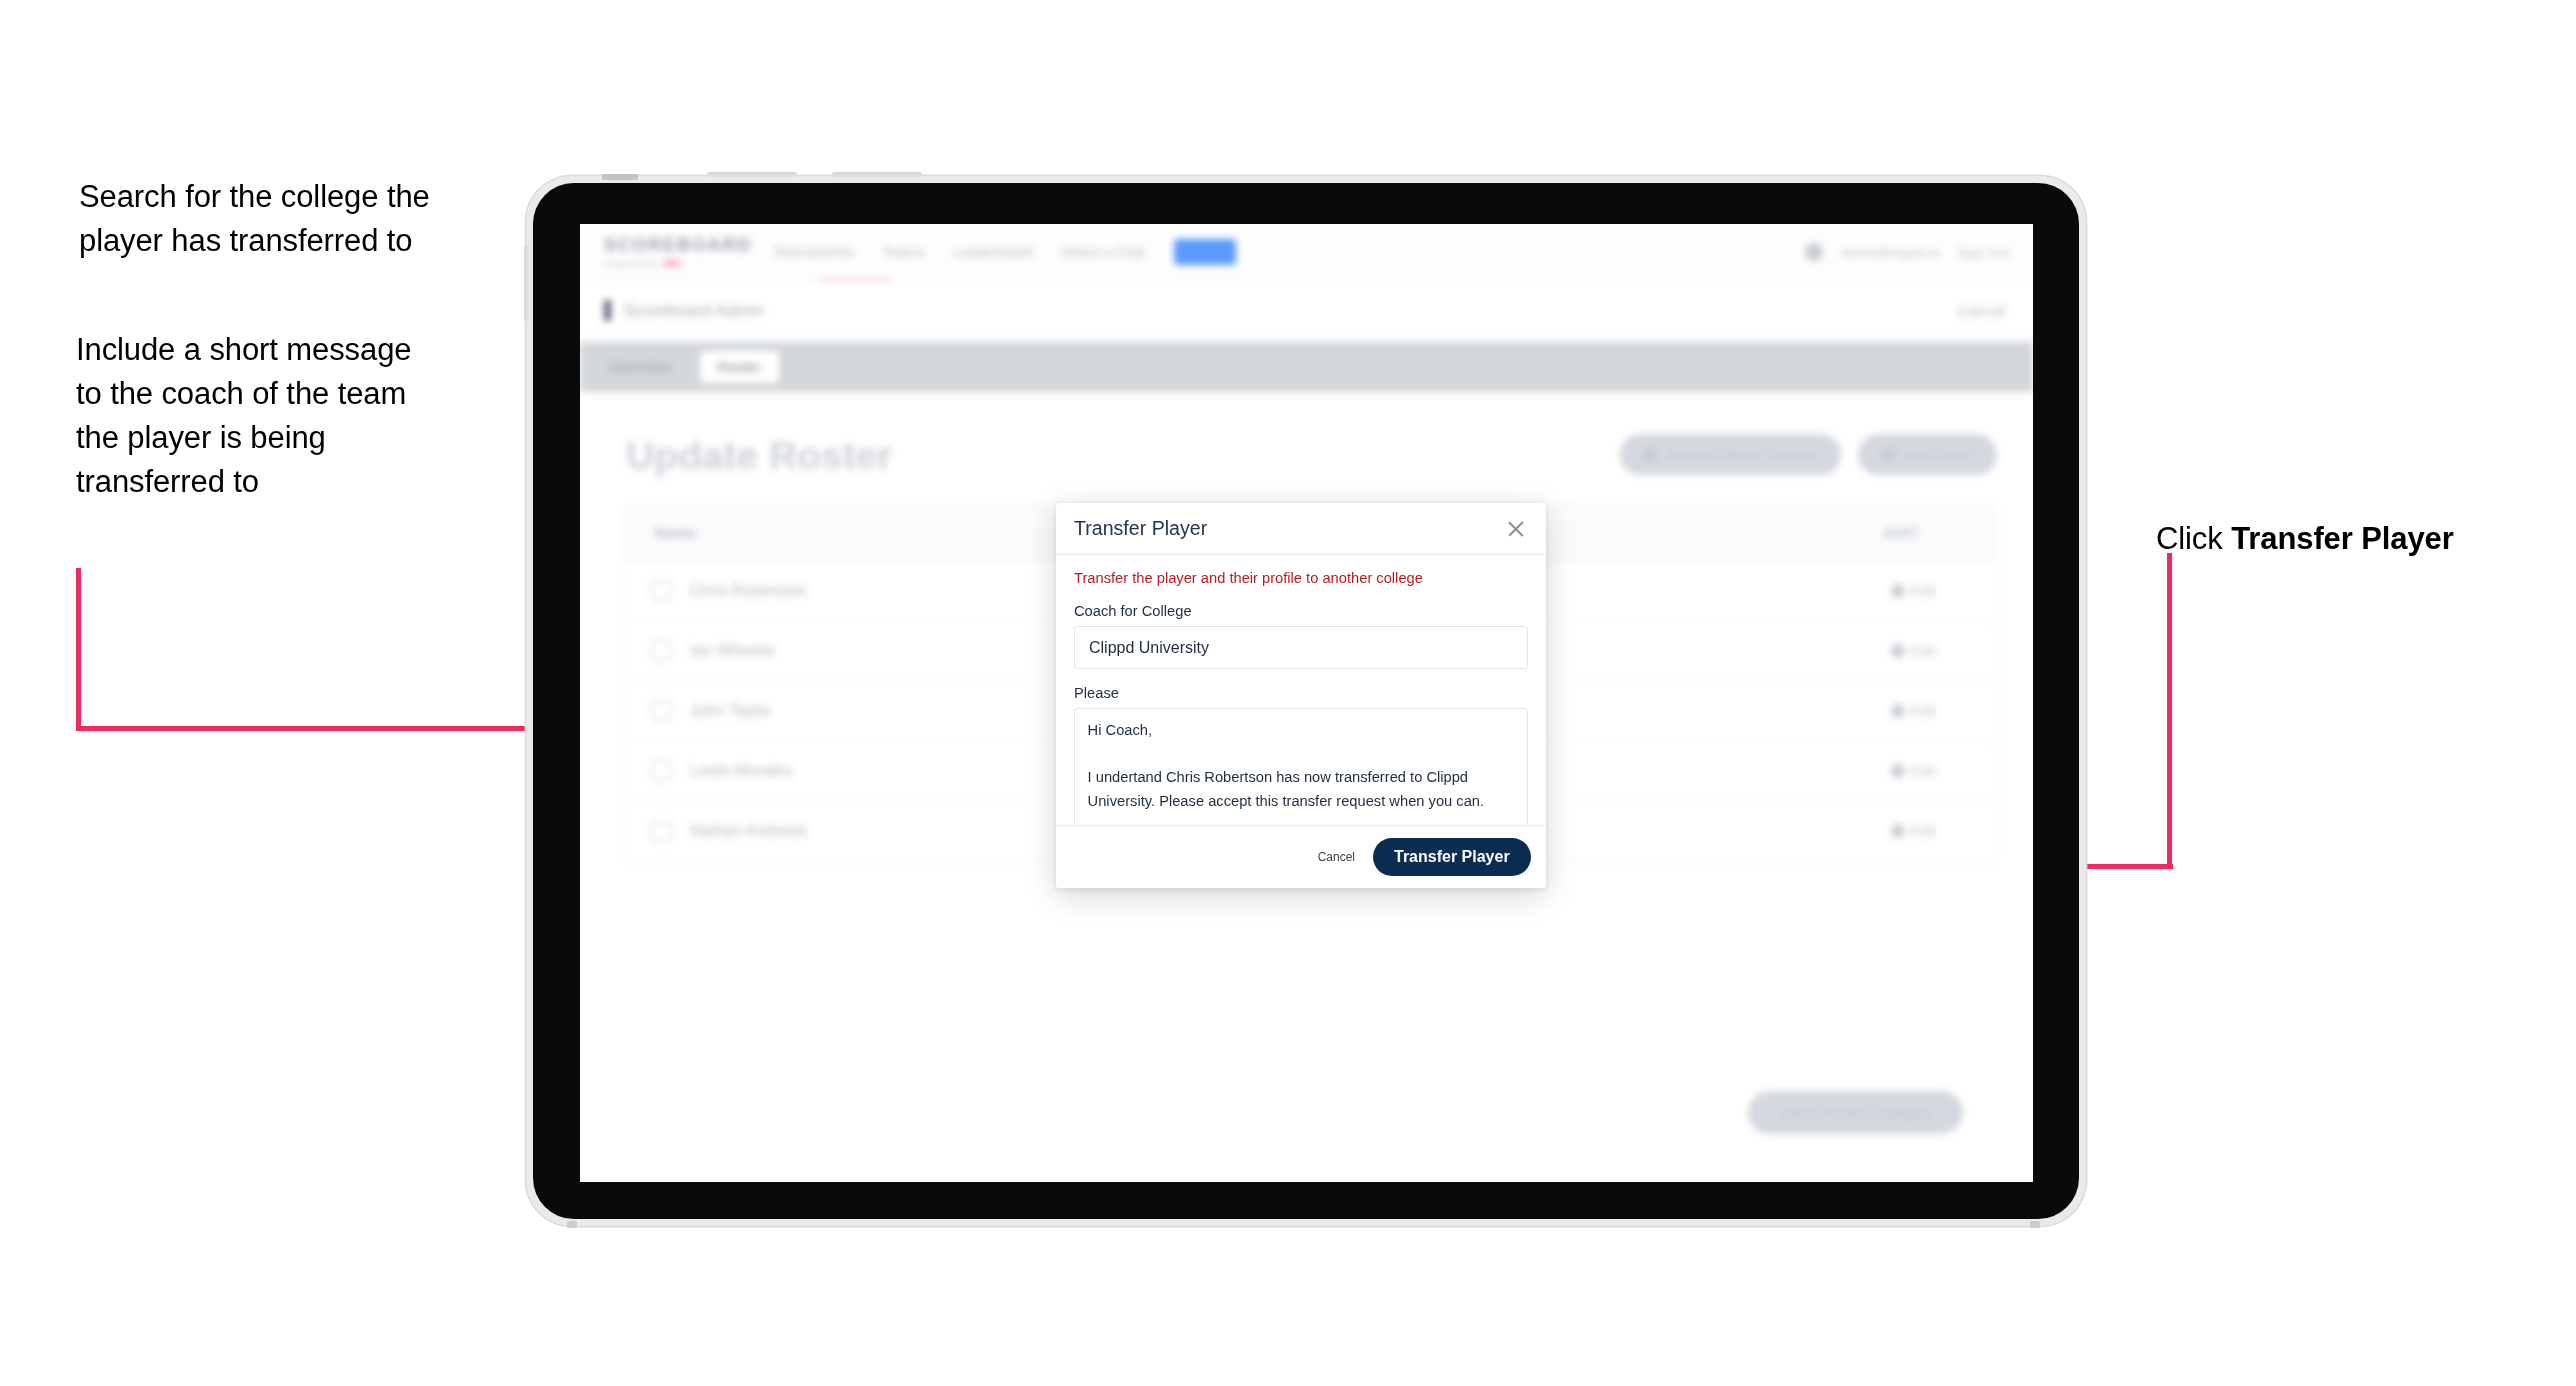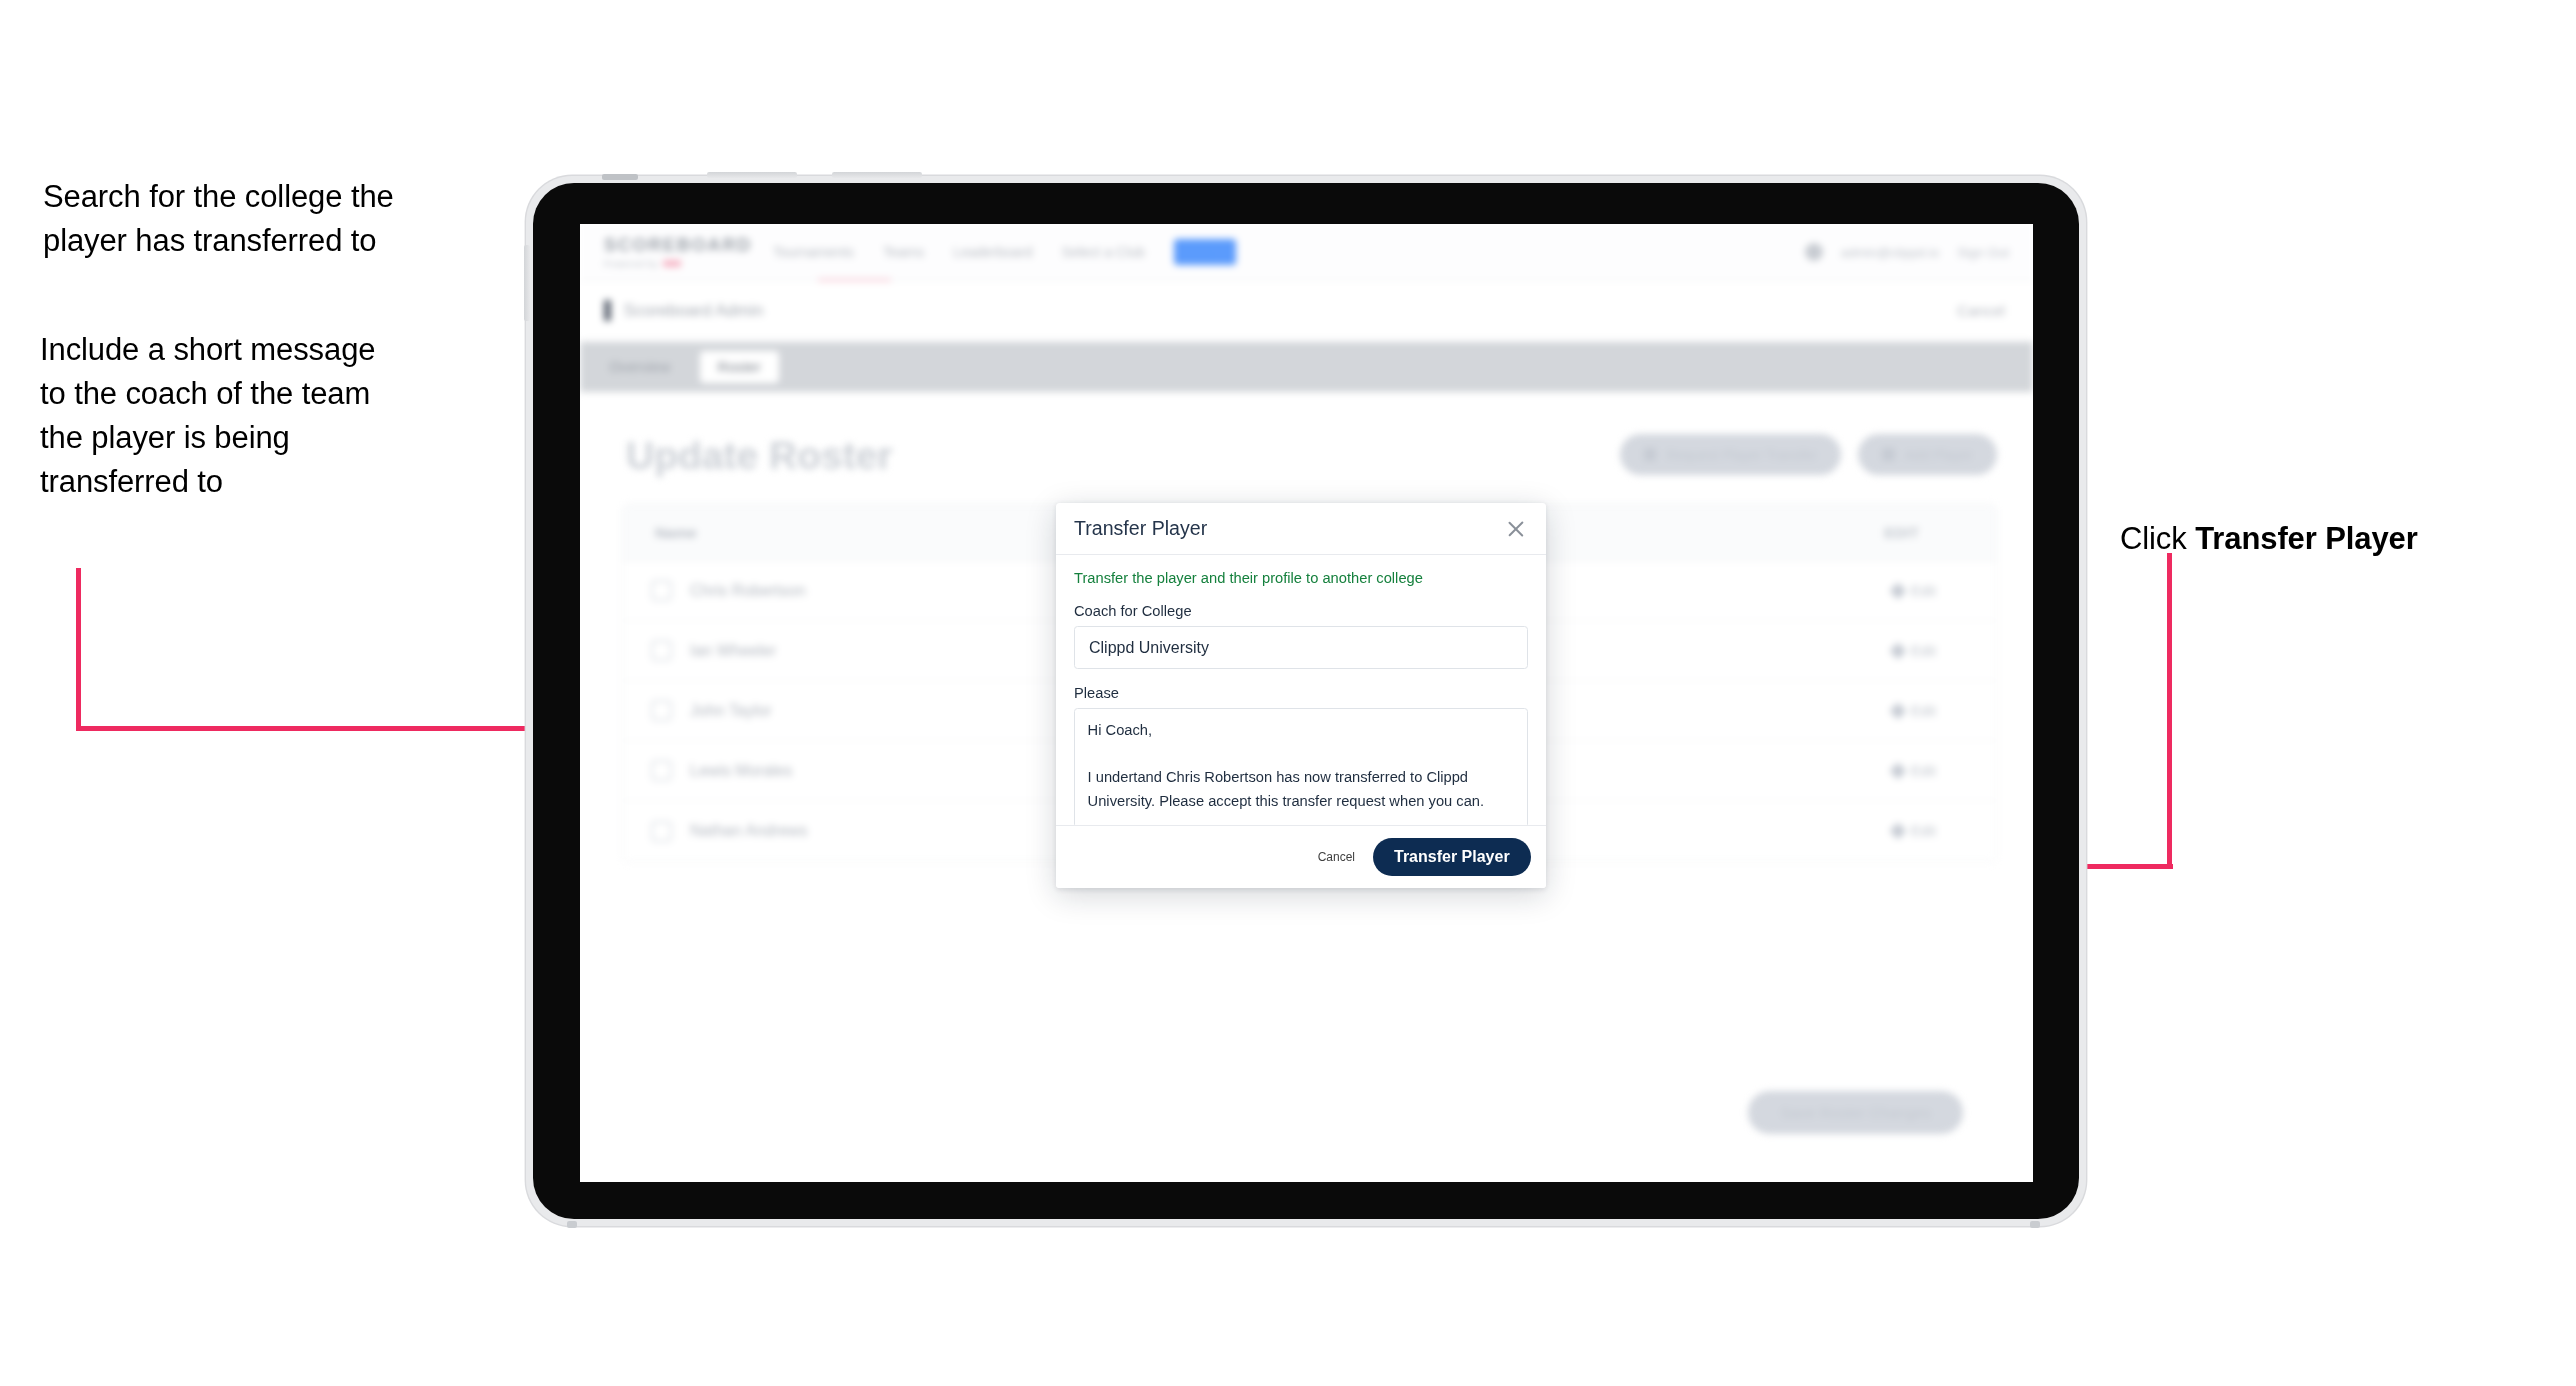--- a/index.html
+++ b/index.html
@@ -13,20 +13,21 @@
 
   
   .anno-text {
     position: absolute;
     color: #000;
     font-size: 31px;
     line-height: 1.42;
     font-weight: 400;
     letter-spacing: -0.1px;
     white-space: pre-line;
+    margin-left: 36px;
   }
   #anno-left-1 { left: 43px; top: 175px; width: 448px; }
   #anno-left-2 { left: 40px; top: 328px; width: 448px; }
   #anno-right-1 { left: 2120px; top: 473px; width: 434px; font-size: 31px; }
   .anno-right-strong { font-weight: 700; }
 
   
   .arrow-line { position: absolute; background: #ee2a60; }
   .arrow-head { position: absolute; width: 0; height: 0; }
 
@@ -170,21 +171,21 @@
     margin-left: auto; width: 24px; height: 24px; position: relative; cursor: pointer;
   }
   #modal-close:before, #modal-close:after {
     content:""; position:absolute; left: 2.1px; top: 11.2px;
     width: 19.6px; height: 1.8px; background: #8a9099; border-radius: 1.4px;
   }
   #modal-close:before { transform: rotate(45deg); }
   #modal-close:after  { transform: rotate(-45deg); }
 
   #modal-body { padding: 15.4px 18px 7px 18px; }
-  #modal-desc { font-size: 14.7px; color: #15803d; margin-bottom: 17px; }
+  #modal-desc { font-size: 14.7px; color: #b91c1c; margin-bottom: 17px; }
   .field-label { font-size: 14.7px; color: #1f2d3f; margin-bottom: 7px; font-weight: 400;}
   .text-input {
     width: 100%; height: 43px; border: 0.7px solid #dfe3e8; border-radius: 3.5px;
     background: #fff; font-size: 16px; color: #1f2d3f; padding: 0 14px;
     font-family: "Liberation Sans", sans-serif;
     display: flex; align-items: center;
   }
   .spacer-12 { height: 15.4px; }
   .text-area {
     width: 100%; height: 120px; border: 0.7px solid #dfe3e8; border-radius: 3.5px;

